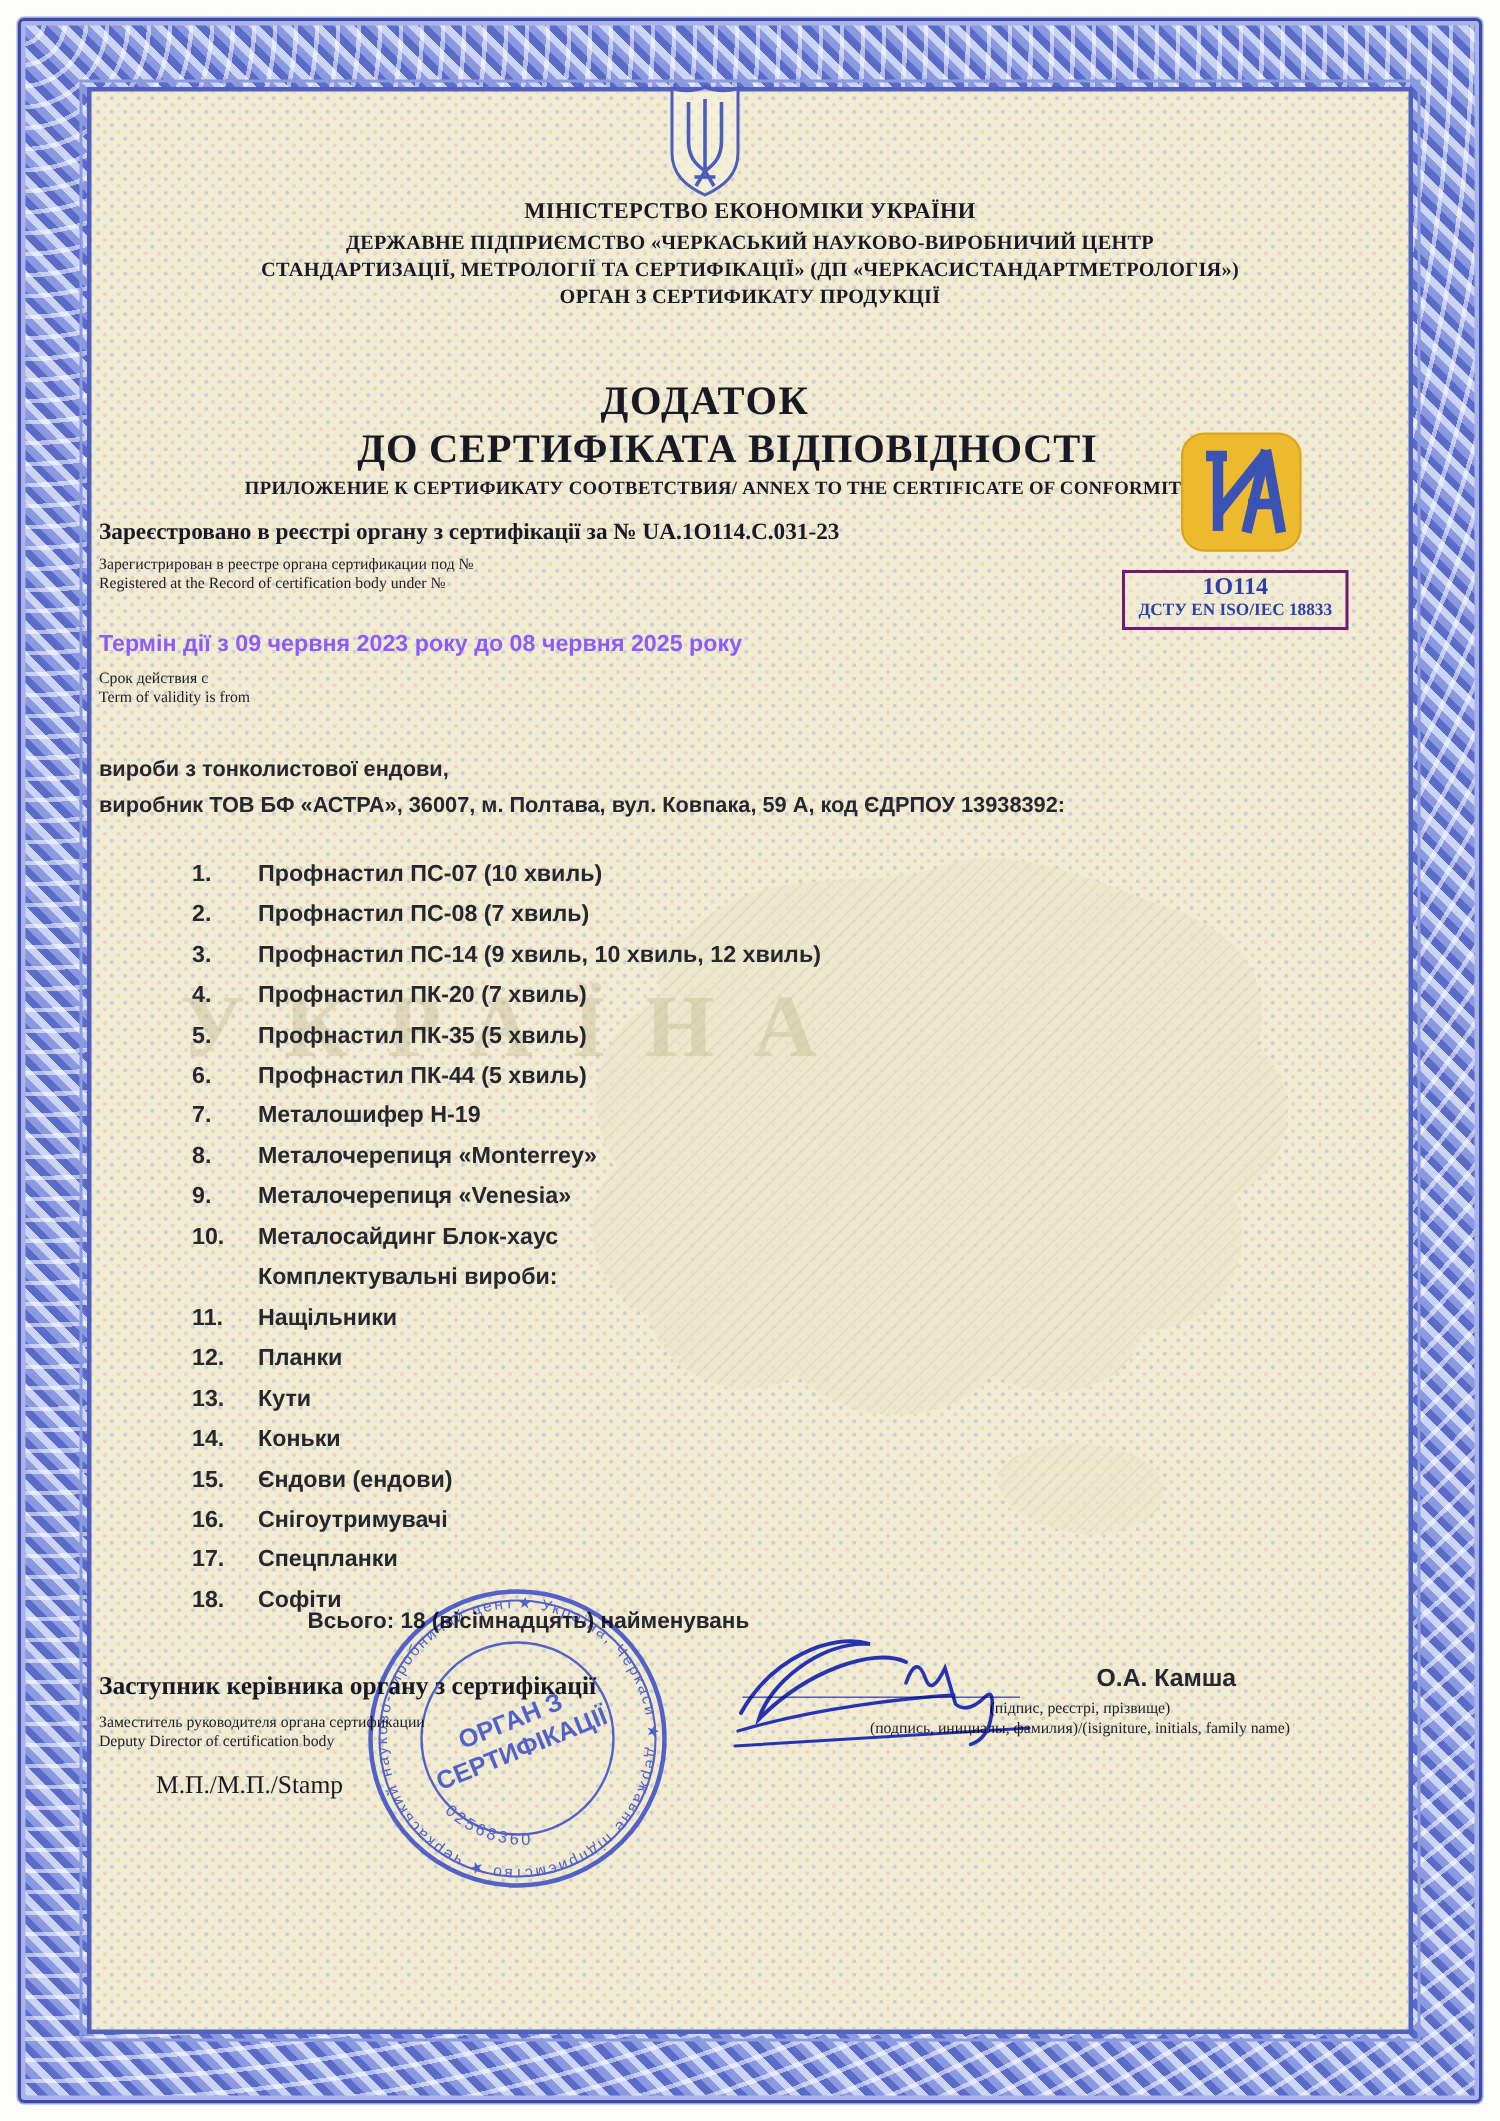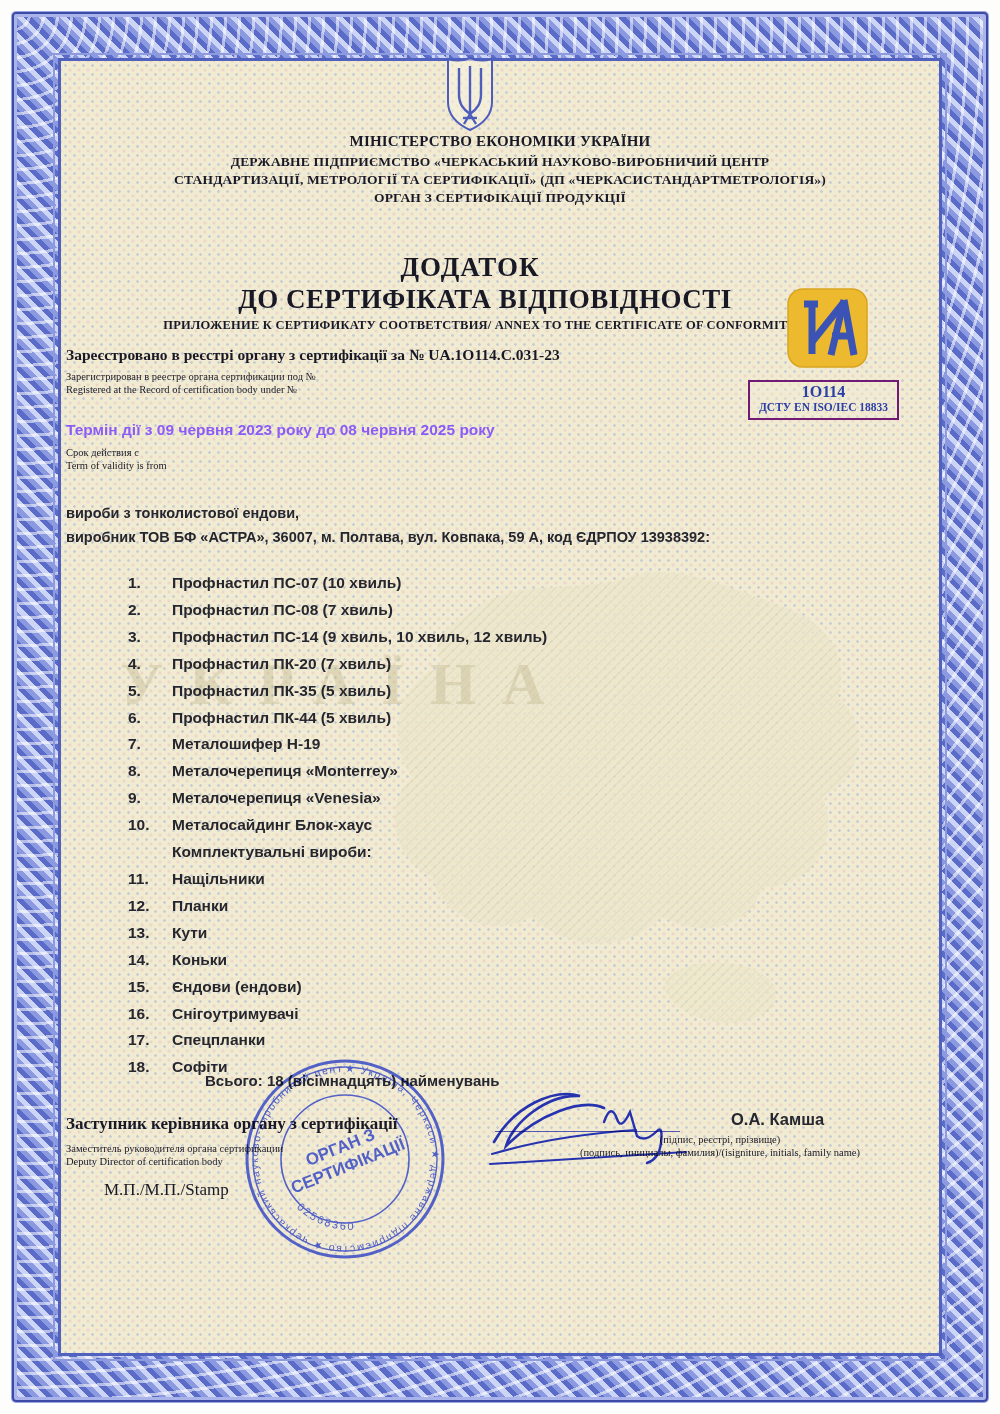--- a/index.html
+++ b/index.html
@@ -97,21 +97,21 @@
         <path d="M35 12 V38 C35 48 31 53 24 58"></path>
         <path d="M24 58 L18 68 M24 58 L30 68"></path>
         <path d="M17 62 H31"></path>
       </g>
     </svg>
 
     <div class="abs ctr hdr serifb">
       <div class="l1">МІНІСТЕРСТВО ЕКОНОМІКИ УКРАЇНИ</div>
       <div>ДЕРЖАВНЕ ПІДПРИЄМСТВО «ЧЕРКАСЬКИЙ НАУКОВО-ВИРОБНИЧИЙ ЦЕНТР</div>
       <div>СТАНДАРТИЗАЦІЇ, МЕТРОЛОГІЇ ТА СЕРТИФІКАЦІЇ» (ДП «ЧЕРКАСИСТАНДАРТМЕТРОЛОГІЯ»)</div>
-      <div>ОРГАН З СЕРТИФІКАЦІЇ ПРОДУКЦІЇ</div>
+      <div>ОРГАН З СЕРТИФИКАТУ ПРОДУКЦІЇ</div>
     </div>
 
     <div class="abs ctr title1 serifb">ДОДАТОК</div>
     <div class="abs ctr title2 serifb">ДО СЕРТИФІКАТА ВІДПОВІДНОСТІ</div>
     <div class="abs ctr subtitle serifb">ПРИЛОЖЕНИЕ К СЕРТИФИКАТУ СООТВЕТСТВИЯ/ ANNEX TO THE CERTIFICATE OF CONFORMITY</div>
 
     <svg class="abs logo" width="81" height="80" viewBox="0 0 81 80">
       <rect x="1" y="1" width="79" height="78" rx="15" fill="#ecb92f" stroke="#d9a51e" stroke-width="1.5"></rect>
       <g stroke="#3a53b5" stroke-width="7" fill="none">
         <path d="M17 16 H31"></path>

